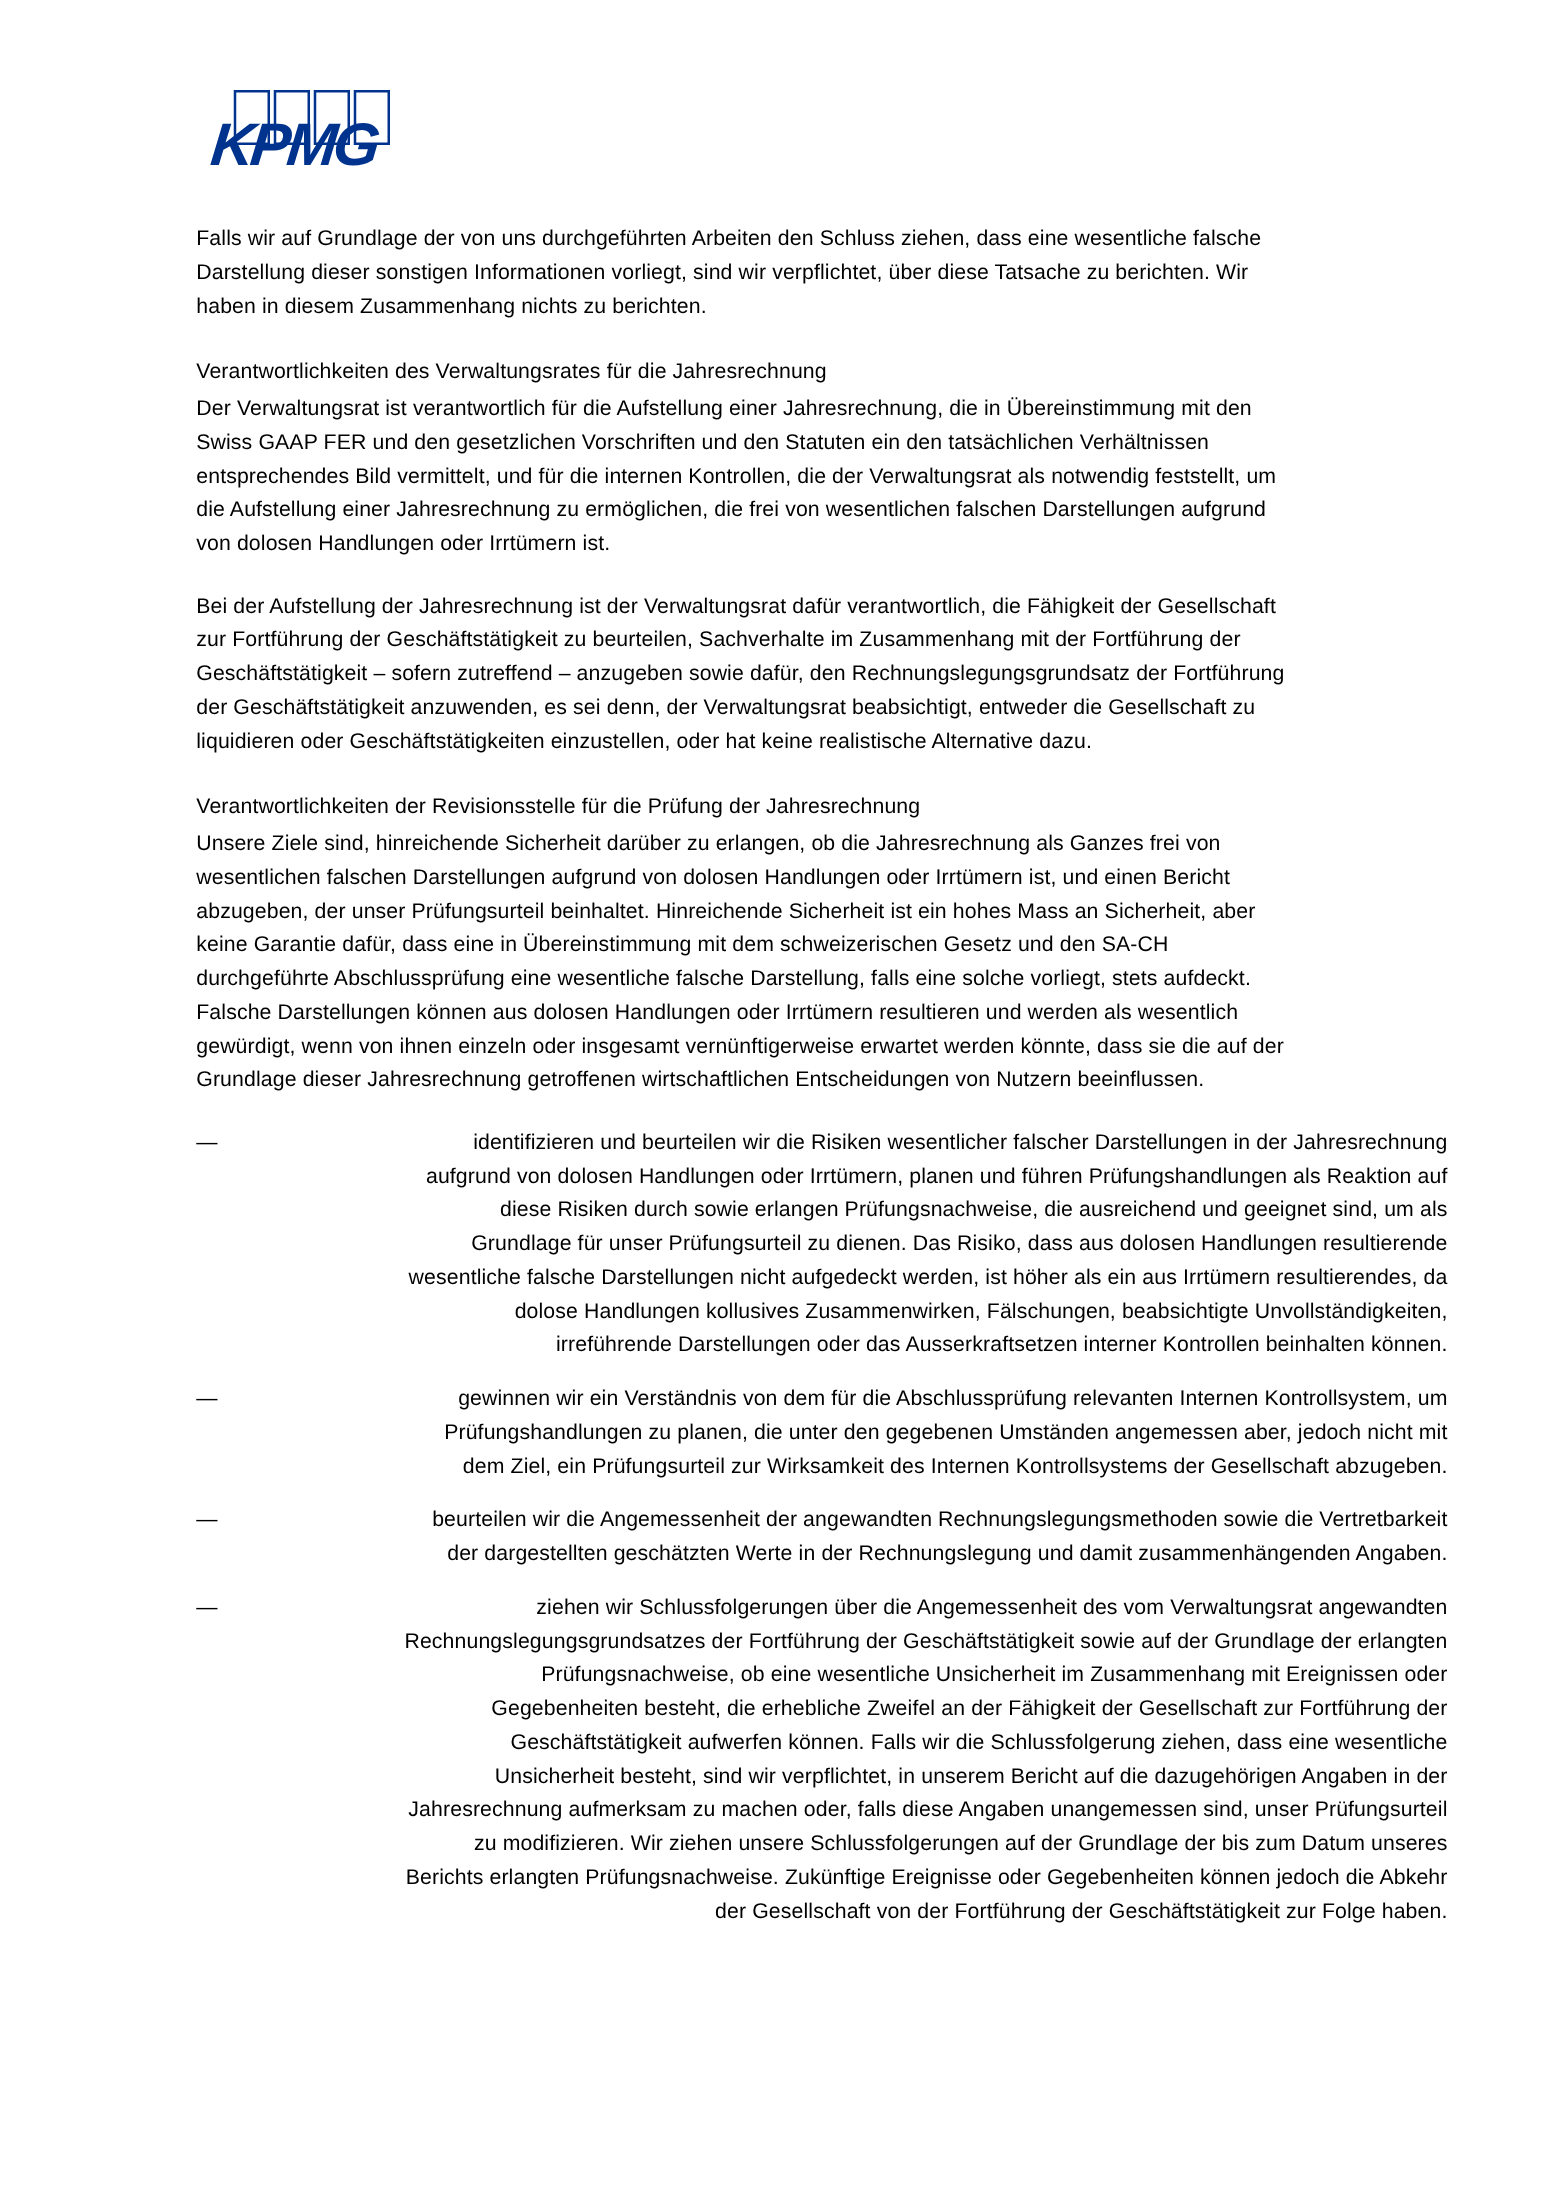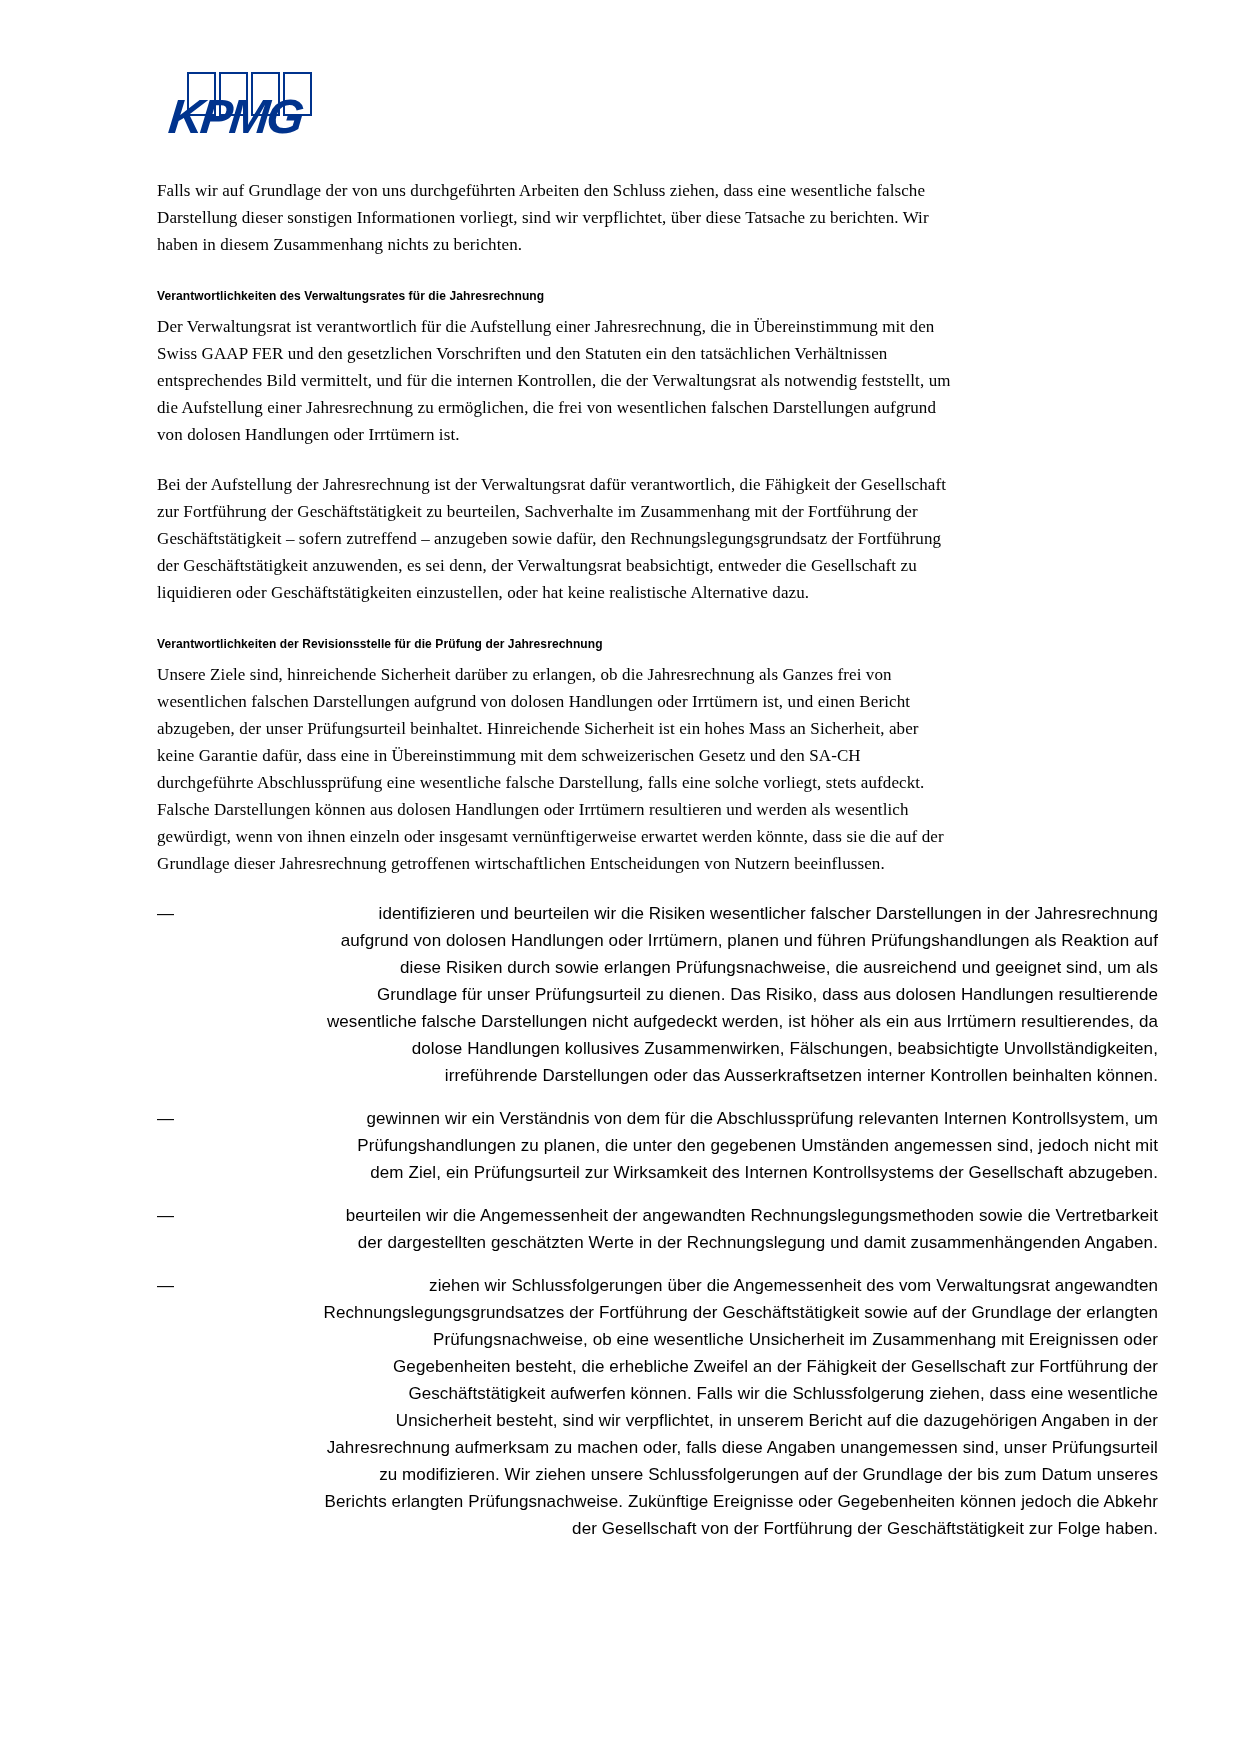--- a/index.html
+++ b/index.html
@@ -58,26 +58,25 @@
     left: 157px;
     top: 177px;
     width: 1015px;
     font-size: 17px;
     line-height: 27px;
     letter-spacing: 0.1px;
   }
   .content p {
     margin: 0 0 23px 0;
     white-space: pre-line;
-    font-family: Liberation Serif, serif;
   }
   h2.section-heading {
-    font-size: 12px;
+    font-size: 17px;
     line-height: 27px;
-    font-weight: 700;
+    font-weight: 400;
     margin: 25px 0 3px 0;
   }
   ul.dash-list {
     list-style: none;
     margin: 0;
     padding: 0;
   }
   ul.dash-list li {
     display: flex;
     align-items: flex-start;
@@ -147,21 +146,21 @@
 aufgrund von dolosen Handlungen oder Irrtümern, planen und führen Prüfungshandlungen als Reaktion auf
 diese Risiken durch sowie erlangen Prüfungsnachweise, die ausreichend und geeignet sind, um als
 Grundlage für unser Prüfungsurteil zu dienen. Das Risiko, dass aus dolosen Handlungen resultierende
 wesentliche falsche Darstellungen nicht aufgedeckt werden, ist höher als ein aus Irrtümern resultierendes, da
 dolose Handlungen kollusives Zusammenwirken, Fälschungen, beabsichtigte Unvollständigkeiten,
 irreführende Darstellungen oder das Ausserkraftsetzen interner Kontrollen beinhalten können.</span>
       </li>
       <li>
         <span class="bullet-dash">—</span>
         <span class="bullet-text">gewinnen wir ein Verständnis von dem für die Abschlussprüfung relevanten Internen Kontrollsystem, um
-Prüfungshandlungen zu planen, die unter den gegebenen Umständen angemessen sind, jedoch nicht mit
+Prüfungshandlungen zu planen, die unter den gegebenen Umständen angemessen aber, jedoch nicht mit
 dem Ziel, ein Prüfungsurteil zur Wirksamkeit des Internen Kontrollsystems der Gesellschaft abzugeben.</span>
       </li>
       <li>
         <span class="bullet-dash">—</span>
         <span class="bullet-text">beurteilen wir die Angemessenheit der angewandten Rechnungslegungsmethoden sowie die Vertretbarkeit
 der dargestellten geschätzten Werte in der Rechnungslegung und damit zusammenhängenden Angaben.</span>
       </li>
       <li>
         <span class="bullet-dash">—</span>
         <span class="bullet-text">ziehen wir Schlussfolgerungen über die Angemessenheit des vom Verwaltungsrat angewandten

